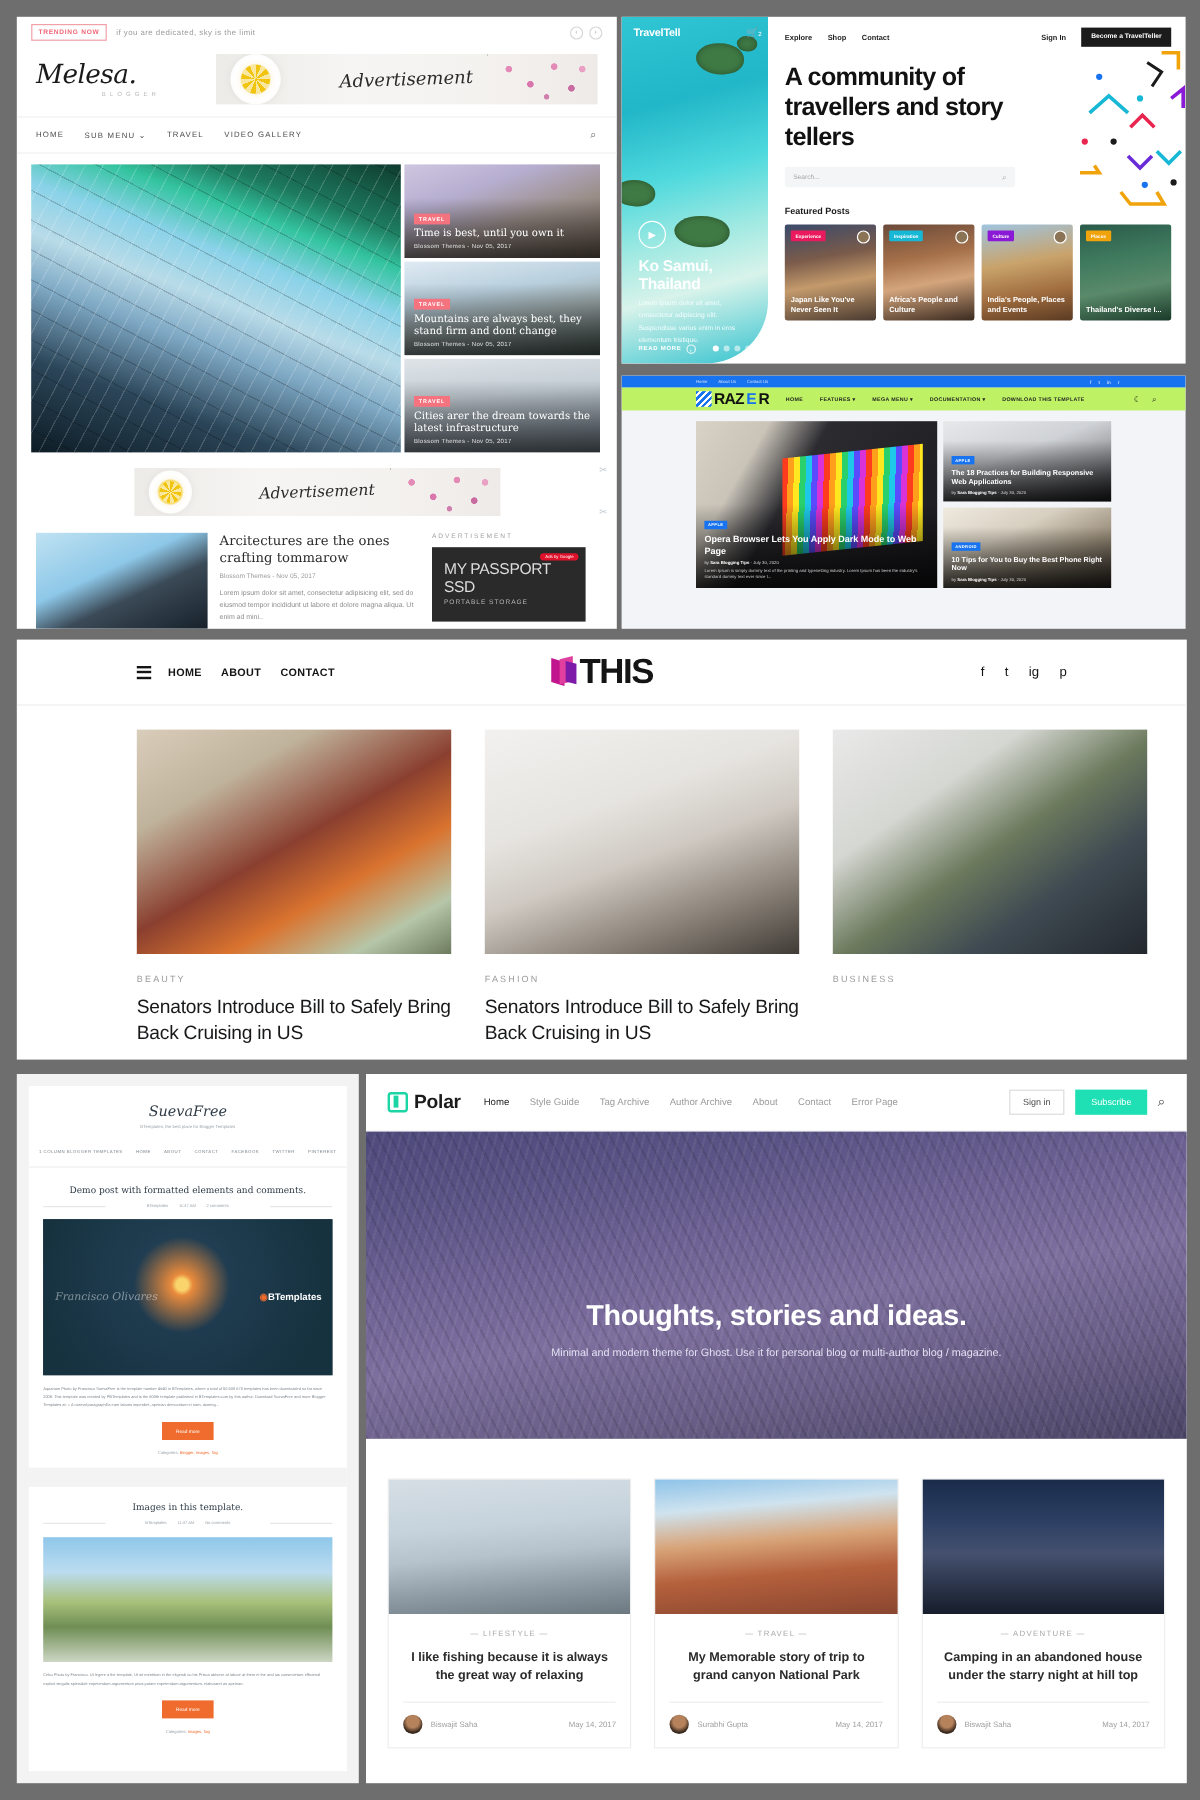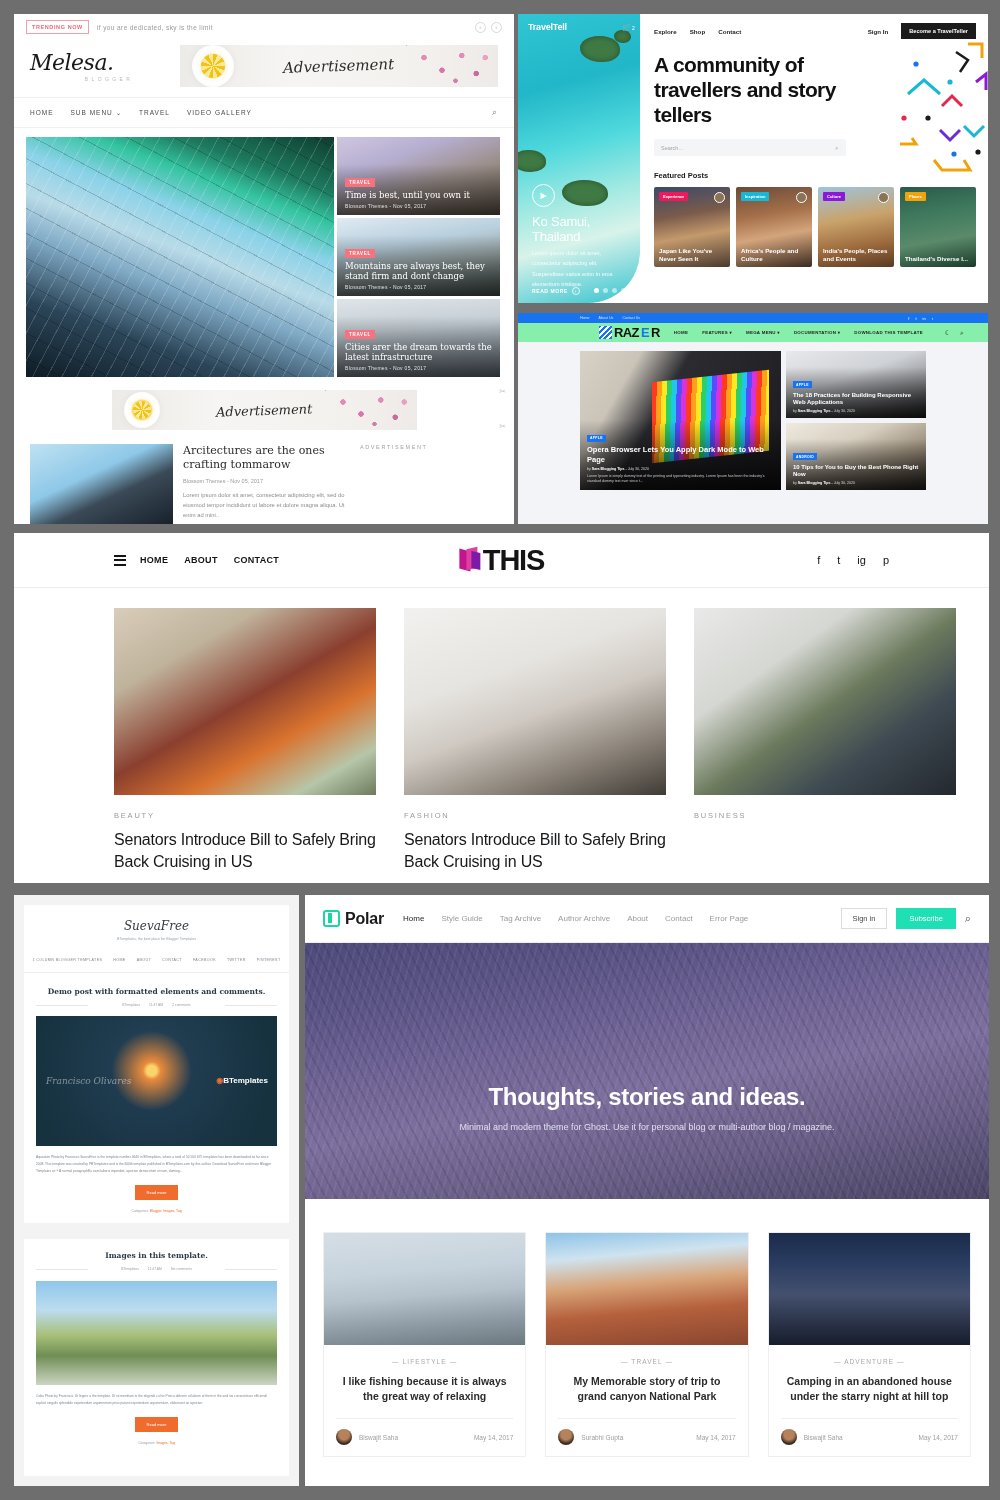--- a/index.html
+++ b/index.html
@@ -130,21 +130,21 @@
     background: linear-gradient(165deg,#31c6d4 0%,#21b6c8 25%,#4fd9dd 45%,#9fe9e2 62%,#d8f3ea 76%,#35c3cf 100%);
     border-bottom-right-radius: 52px; overflow: hidden; }
   .tt-isle { position: absolute; border-radius: 48% 52% 45% 55%; background: #3f7a44;
              box-shadow: inset 0 0 6px rgba(0,0,0,.35); }
   .tt-logo { position: absolute; left: 10px; top: 8px; color: #fff; font-size: 9px; font-weight: 700; letter-spacing: -.2px; }
   .tt-cart { position: absolute; left: 104px; top: 9px; color: #fff; font-size: 8px; }
   .tt-play { position: absolute; left: 14px; top: 170px; width: 23px; height: 23px;
       border: 1.6px solid #fff; border-radius: 50%; display: flex; align-items: center;
       justify-content: center; color: #fff; font-size: 8px; }
   .tt-h { position: absolute; left: 14px; top: 200px; right: 10px; color: #fff; }
-  .tt-h h4 { font-size: 13px; font-weight: 400; letter-spacing: -.2px; }
+  .tt-h h4 { font-size: 13px; font-weight: 700; letter-spacing: -.2px; }
   .tt-h p { font-size: 5.6px; line-height: 1.85; margin-top: 4px; color: #f2fdfd; }
   .tt-more { position: absolute; left: 14px; bottom: 8px; color: #fff; font-size: 5px;
     font-weight: 700; letter-spacing: .6px; display: flex; align-items: center; gap: 4px; }
   .tt-more i { width: 8px; height: 8px; border: 1px solid rgba(255,255,255,.8); border-radius: 50%;
     display: inline-block; font-style: normal; font-size: 4px; text-align: center; line-height: 7px; }
   .tt-dots { position: absolute; right: 14px; bottom: 10px; display: flex; gap: 4px; }
   .tt-dots i { width: 5px; height: 5px; border-radius: 50%; background: rgba(255,255,255,.55); }
   .tt-dots i.on { background: #fff; }
   .tt-right { flex: 1; position: relative; padding: 9px 12px 0 14px; }
   .tt-nav { display: flex; align-items: center; gap: 13px; font-size: 6.2px; font-weight: 700; color: #1f1f1f; }
@@ -166,22 +166,22 @@
      border-radius: 50%; border: 1.2px solid #fff; background: #8b7355; }
   .tt-card .ct { position: absolute; left: 5px; right: 5px; bottom: 5px; color: #fff;
      font-size: 6.2px; font-weight: 700; line-height: 1.25; }
   .confetti { position: absolute; right: 0; top: 20px; width: 90px; height: 150px; }
 
   
   #p-razer { left: 518px; top: 313px; width: 470px; height: 211px; background: #f2f4f7; }
   .rz-top { height: 10px; background: #1773f0; display: flex; align-items: center;
     padding: 0 55px 0 62px; gap: 9px; font-size: 3.6px; color: #cfe0fb; }
   .rz-top .soc { margin-left: auto; display: flex; gap: 6px; color: #fff; font-size: 4px; }
-  .rz-nav { height: 19px; background: #86efac; display: flex; align-items: center;
-    padding: 0 24px 0 81px; gap: 14px; }
+  .rz-nav { height: 19px; background: #bef264; display: flex; align-items: center;
+    padding: 0 24px 0 62px; gap: 14px; }
   .rz-logo { display: flex; align-items: center; gap: 2px; font-size: 13px; font-weight: 700;
     letter-spacing: -.6px; color: #111; }
   .rz-logo .sq { width: 13px; height: 13px; background: repeating-linear-gradient(135deg,#1773f0 0 2px,#fff 2px 4px); }
   .rz-logo .e { color: #1773f0; }
   .rz-nav .it { font-size: 4.4px; font-weight: 700; letter-spacing: .3px; color: #222; }
   .rz-nav .rt { margin-left: auto; display: flex; gap: 9px; font-size: 7px; color: #222; }
   .rz-body { padding: 9px 62px 16px 62px; display: flex; gap: 5px; }
   .rz-main { flex: 1; position: relative; height: 139px; overflow: hidden;
     background: linear-gradient(120deg,#d9d2c6 0%,#c9c3b8 22%,#2b2b30 40%,#1b1b1f 100%); }
   .rz-screen { position: absolute; left: 36%; top: 18%; width: 58%; height: 58%;
@@ -229,21 +229,21 @@
 
   
   #p-sueva { left: 14px; top: 895px; width: 285px; height: 591px; background: #f3f3f3; }
   .sv-inner { margin: 10px; background: #fff; min-height: 571px; }
   .sv-logo { font-family: "DejaVu Serif", serif; font-style: italic; font-size: 12px;
     text-align: center; padding-top: 14px; color: #2f3b45; }
   .sv-tag { text-align: center; font-size: 3.6px; color: #9aa3ab; margin-top: 4px; }
   .sv-nav { display: flex; justify-content: center; gap: 11px; font-size: 3.6px;
     letter-spacing: .4px; color: #7b848c; padding: 17px 0 10px 0; border-bottom: 1px solid #eee; }
   .sv-post { padding: 14px 12px 10px 12px; }
-  .sv-ptitle { font-family: "DejaVu Serif", serif; font-size: 7.5px; text-align: center; color: #2d3a45; font-weight: bold; }
+  .sv-ptitle { font-family: "DejaVu Serif", serif; font-size: 7.5px; text-align: center; color: #2d3a45; }
   .sv-meta { display: flex; justify-content: center; gap: 9px; font-size: 3.4px;
     color: #9aa3ab; margin: 7px 0 9px 0; position: relative; }
   .sv-meta::before, .sv-meta::after { content: ""; position: absolute; top: 50%;
     width: 52px; height: 1px; background: #e6e6e6; }
   .sv-meta::before { left: 0; } .sv-meta::after { right: 0; }
   .sv-img1 { height: 130px; position: relative; overflow: hidden;
     background: radial-gradient(circle at 48% 42%, #f9d36b 0 5px, #e88a3c 9px, rgba(40,70,95,.6) 40px, #16323f 120px),
                 linear-gradient(180deg,#16323f 0%,#0f2733 100%); }
   .sv-img1 .tmpl { position: absolute; right: 9px; top: 46%; font-size: 8px; font-weight: 700; color: #fff; }
   .sv-img1 .tmpl i { color: #ef6c2e; font-style: normal; }
@@ -365,20 +365,25 @@
   </div>
   <div class="mel-bottom">
     <div class="mel-thumb"></div>
     <div class="mel-post">
       <h3>Arcitectures are the ones crafting tommarow</h3>
       <div class="meta">Blossom Themes - Nov 05, 2017</div>
       <p>Lorem ipsum dolor sit amet, consectetur adipisicing elit, sed do eiusmod tempor incididunt ut labore et dolore magna aliqua. Ut enim ad mini..</p>
     </div>
     <div class="mel-adbox">
       <div class="lbl">ADVERTISEMENT</div>
+      <div class="mel-adimg">
+        <div class="pill">Ads by Google</div>
+        <div class="pp"><span>MY PASSPORT</span> <span>SSD</span></div>
+        <div class="ss">PORTABLE STORAGE</div>
+      </div>
     </div>
   </div>
 </div>
 
 <div class="panel" id="p-travel">
   <div class="tt-wrap">
     <div class="tt-left">
       <span class="tt-isle" style="left:62px;top:22px;width:40px;height:26px;"></span>
       <span class="tt-isle" style="left:96px;top:16px;width:17px;height:13px;"></span>
       <span class="tt-isle" style="left:-6px;top:136px;width:34px;height:22px;"></span>

